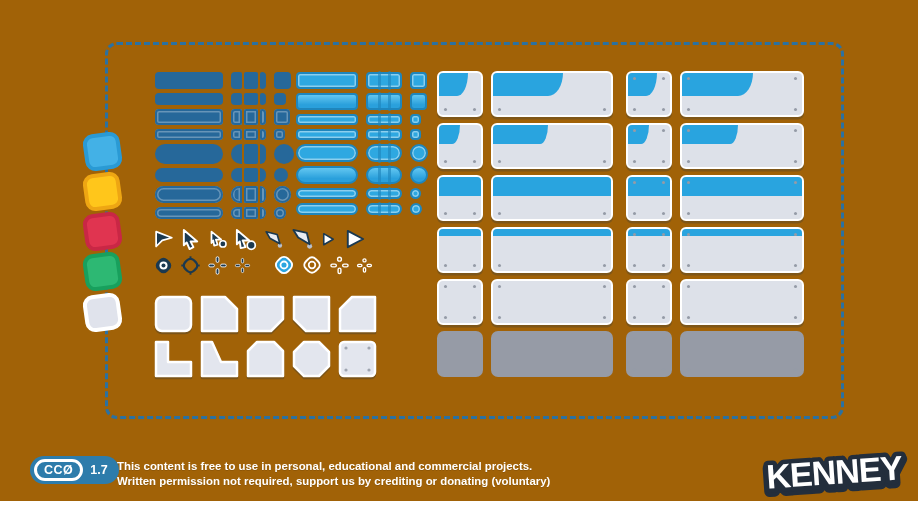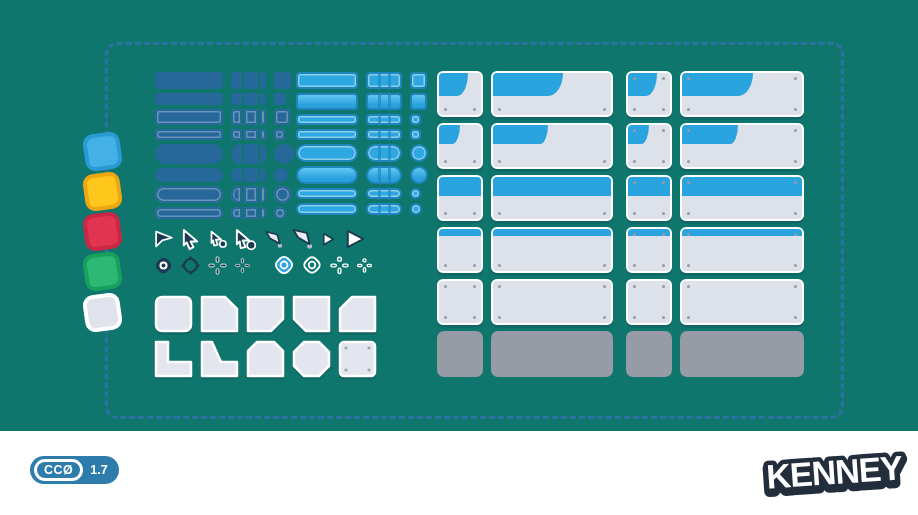--- a/index.html
+++ b/index.html
@@ -1,17 +1,17 @@
 <!DOCTYPE html>
 <html><head>
 <meta charset="utf-8">
 <style>
   html,body{margin:0;padding:0;}
   body{width:918px;height:515px;overflow:hidden;font-family:"Liberation Sans","DejaVu Sans",sans-serif;}
-  .stage{position:relative;width:918px;height:431px;background:#0f766e;}
+  .stage{position:relative;width:918px;height:501px;background:#a16207;}
 
   
   .frame{position:absolute;left:105px;top:42px;width:733px;height:371px;
          border:3px dashed #2b71a1;border-radius:12px;}
 
   
   .swatch{position:absolute;width:37px;height:37px;border-radius:10px;
           border:4px solid #000;transform:rotate(-8deg);box-sizing:border-box;}
 
   
@@ -517,20 +517,24 @@
           <i class="d bl"></i>
           <i class="d br"></i>
         </div>
     </div>
   </div>
 
   <div class="badge">
     <span class="cc">CCØ</span>
     <span class="ver">1.7</span>
   </div>
+  <div class="license">
+    <div>This content is free to use in personal, educational and commercial projects.</div>
+    <div>Written permission not required, support us by crediting or donating (voluntary)</div>
+  </div>
 
   <svg class="logo" width="152" height="64" viewBox="0 0 152 64">
     <g transform="rotate(-4 76 32)">
       <text x="76" y="47" text-anchor="middle" font-family="Liberation Sans, DejaVu Sans, sans-serif" font-size="34" font-weight="bold" letter-spacing="-1" stroke="#232e3c" stroke-width="11" stroke-linejoin="round" fill="#232e3c" transform="translate(0 3)">KENNEY</text>
       <text x="76" y="47" text-anchor="middle" font-family="Liberation Sans, DejaVu Sans, sans-serif" font-size="34" font-weight="bold" letter-spacing="-1" paint-order="stroke" stroke="#232e3c" stroke-width="9" stroke-linejoin="round" fill="#ffffff">KENNEY</text>
     </g>
   </svg>
 
 </div>
 

